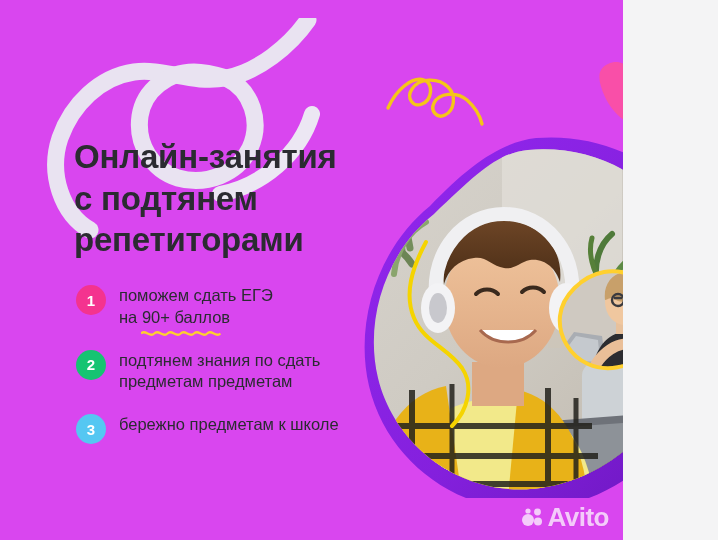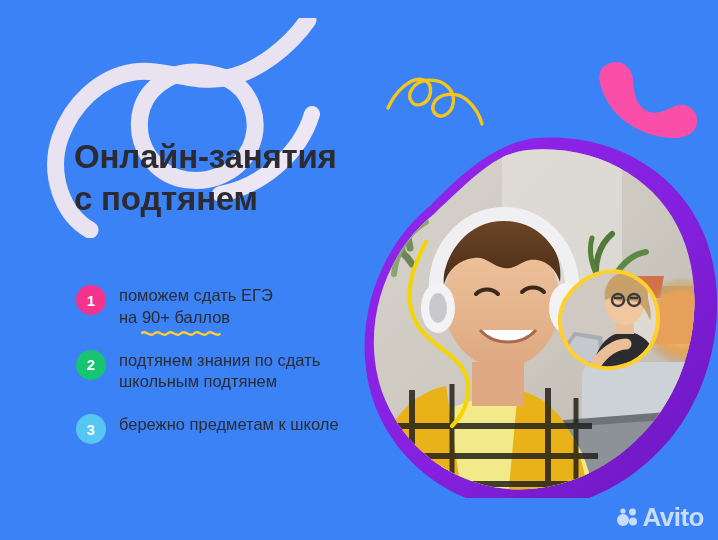--- a/index.html
+++ b/index.html
@@ -4,22 +4,22 @@
 <style>
   html,body{margin:0;padding:0;}
   body{
     width:718px;height:540px;
     background:#f4f4f5;
     font-family:"Liberation Sans","DejaVu Sans",sans-serif;
     overflow:hidden;
   }
   .poster{
     position:relative;
-    width:718px;height:540px;
-    background:#3b82f6;
+    width:623px;height:540px;
+    background:#d946ef;
     overflow:hidden;
   }
 
   
   .bg-swirl{
     position:absolute;left:-10px;top:18px;width:330px;height:220px;
     pointer-events:none;
   }
 
   
@@ -266,39 +266,40 @@
           <path d="M290 230h22v5h-22z" fill="#c96b6b"></path>
         </g>
         <path d="M252 146c22-4 42 8 50 26 8 19 4 42-10 56-14 14-38 18-56 10-18-8-30-28-28-48 2-20 22-40 44-44z" stroke="#ffd02e" stroke-width="4" fill="none"></path>
       </g>
     </svg>
   </div>
 
   <h1 class="headline">
     <span class="ln">Онлайн-занятия</span>
     <span class="ln">с подтянем</span>
+    <span class="ln">репетиторами</span>
   </h1>
 
   <ul class="features">
 
     <li class="feature">
       <span class="badge" style="background:#f4338f">1</span>
       <span class="ftext">
         <span class="l1">поможем сдать ЕГЭ</span>
         <span class="l2"><span>на </span><span class="wavy"><span>90+ баллов</span><svg viewBox="0 0 100 7" preserveAspectRatio="none">
                 <path d="M0 4.5c5-5 10 5 15 0s10 5 15 0 10 5 15 0 10 5 15 0 10 5 15 0 10 5 15 0" stroke="#ffd02e" stroke-width="2.4" fill="none"></path>
               </svg></span></span>
       </span>
     </li>
 
     <li class="feature">
       <span class="badge" style="background:#16c472">2</span>
       <span class="ftext">
         <span class="l1">подтянем знания по сдать</span>
-        <span class="l2">школьным подтянем</span>
+        <span class="l2">предметам предметам</span>
       </span>
     </li>
 
     <li class="feature">
       <span class="badge" style="background:#55c7f2">3</span>
       <span class="ftext">
         <span class="l1">бережно предметам к школе</span>
       </span>
     </li>
   </ul>

